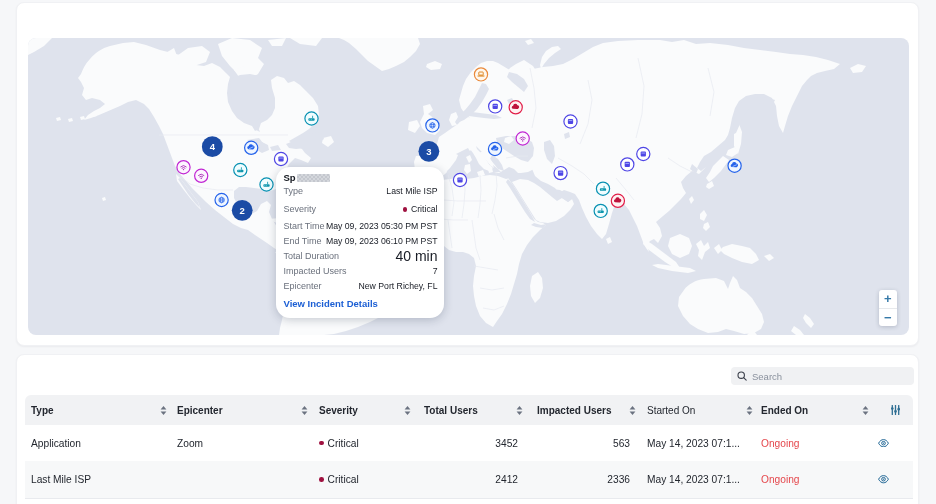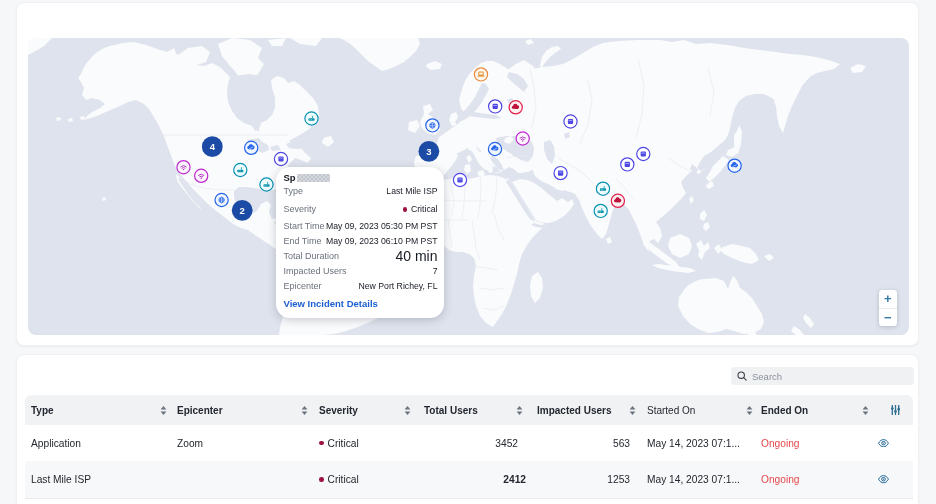--- a/index.html
+++ b/index.html
@@ -362,22 +362,22 @@
           <svg width="11" height="8.5" viewBox="0 0 11 8.5">
             <path d="M0.6,4.2 C1.9,1.7 3.6,0.6 5.5,0.6 C7.4,0.6 9.1,1.7 10.4,4.2 C9.1,6.7 7.4,7.8 5.5,7.8 C3.6,7.8 1.9,6.7 0.6,4.2 Z" fill="none" stroke="#1f6695" stroke-width="1"></path>
             <circle cx="5.5" cy="4.2" r="1.8" fill="none" stroke="#1f6695" stroke-width="1"></circle>
             <circle cx="5.5" cy="4.2" r="0.6" fill="#1f6695"></circle>
           </svg>
         </div>
       </div>
       <div style="position:absolute;left:8px;top:106px;width:888px;height:37px;background:#f7f8f9">
         <div style="position:absolute;left:6px;top:0;height:100%;display:flex;align-items:center;color:#23272f;font-weight:400">Last Mile ISP</div>
         <div style="position:absolute;left:294px;top:0;height:100%;display:flex;align-items:center;color:#23272f;font-weight:400"><span style="display:inline-block;width:4.6px;height:4.6px;border-radius:50%;background:#9f1140;margin-right:4px"></span>Critical</div>
-        <div style="position:absolute;right:387px;top:0;height:100%;display:flex;align-items:center;color:#23272f;font-weight:700">2412</div>
-        <div style="position:absolute;right:283px;top:0;height:100%;display:flex;align-items:center;color:#23272f;font-weight:400">1253</div>
+        <div style="position:absolute;right:395px;top:0;height:100%;display:flex;align-items:center;color:#23272f;font-weight:400">2412</div>
+        <div style="position:absolute;right:283px;top:0;height:100%;display:flex;align-items:center;color:#23272f;font-weight:400">2336</div>
         <div style="position:absolute;left:622px;top:0;height:100%;display:flex;align-items:center;color:#23272f;font-weight:400">May 14, 2023 07:1...</div>
         <div style="position:absolute;left:736px;top:0;height:100%;display:flex;align-items:center;color:#e5484d;font-weight:400">Ongoing</div>
         <div style="position:absolute;left:853px;top:0;height:100%;display:flex;align-items:center">
           <svg width="11" height="8.5" viewBox="0 0 11 8.5">
             <path d="M0.6,4.2 C1.9,1.7 3.6,0.6 5.5,0.6 C7.4,0.6 9.1,1.7 10.4,4.2 C9.1,6.7 7.4,7.8 5.5,7.8 C3.6,7.8 1.9,6.7 0.6,4.2 Z" fill="none" stroke="#1f6695" stroke-width="1"></path>
             <circle cx="5.5" cy="4.2" r="1.8" fill="none" stroke="#1f6695" stroke-width="1"></circle>
             <circle cx="5.5" cy="4.2" r="0.6" fill="#1f6695"></circle>
           </svg>
         </div>
       </div>

